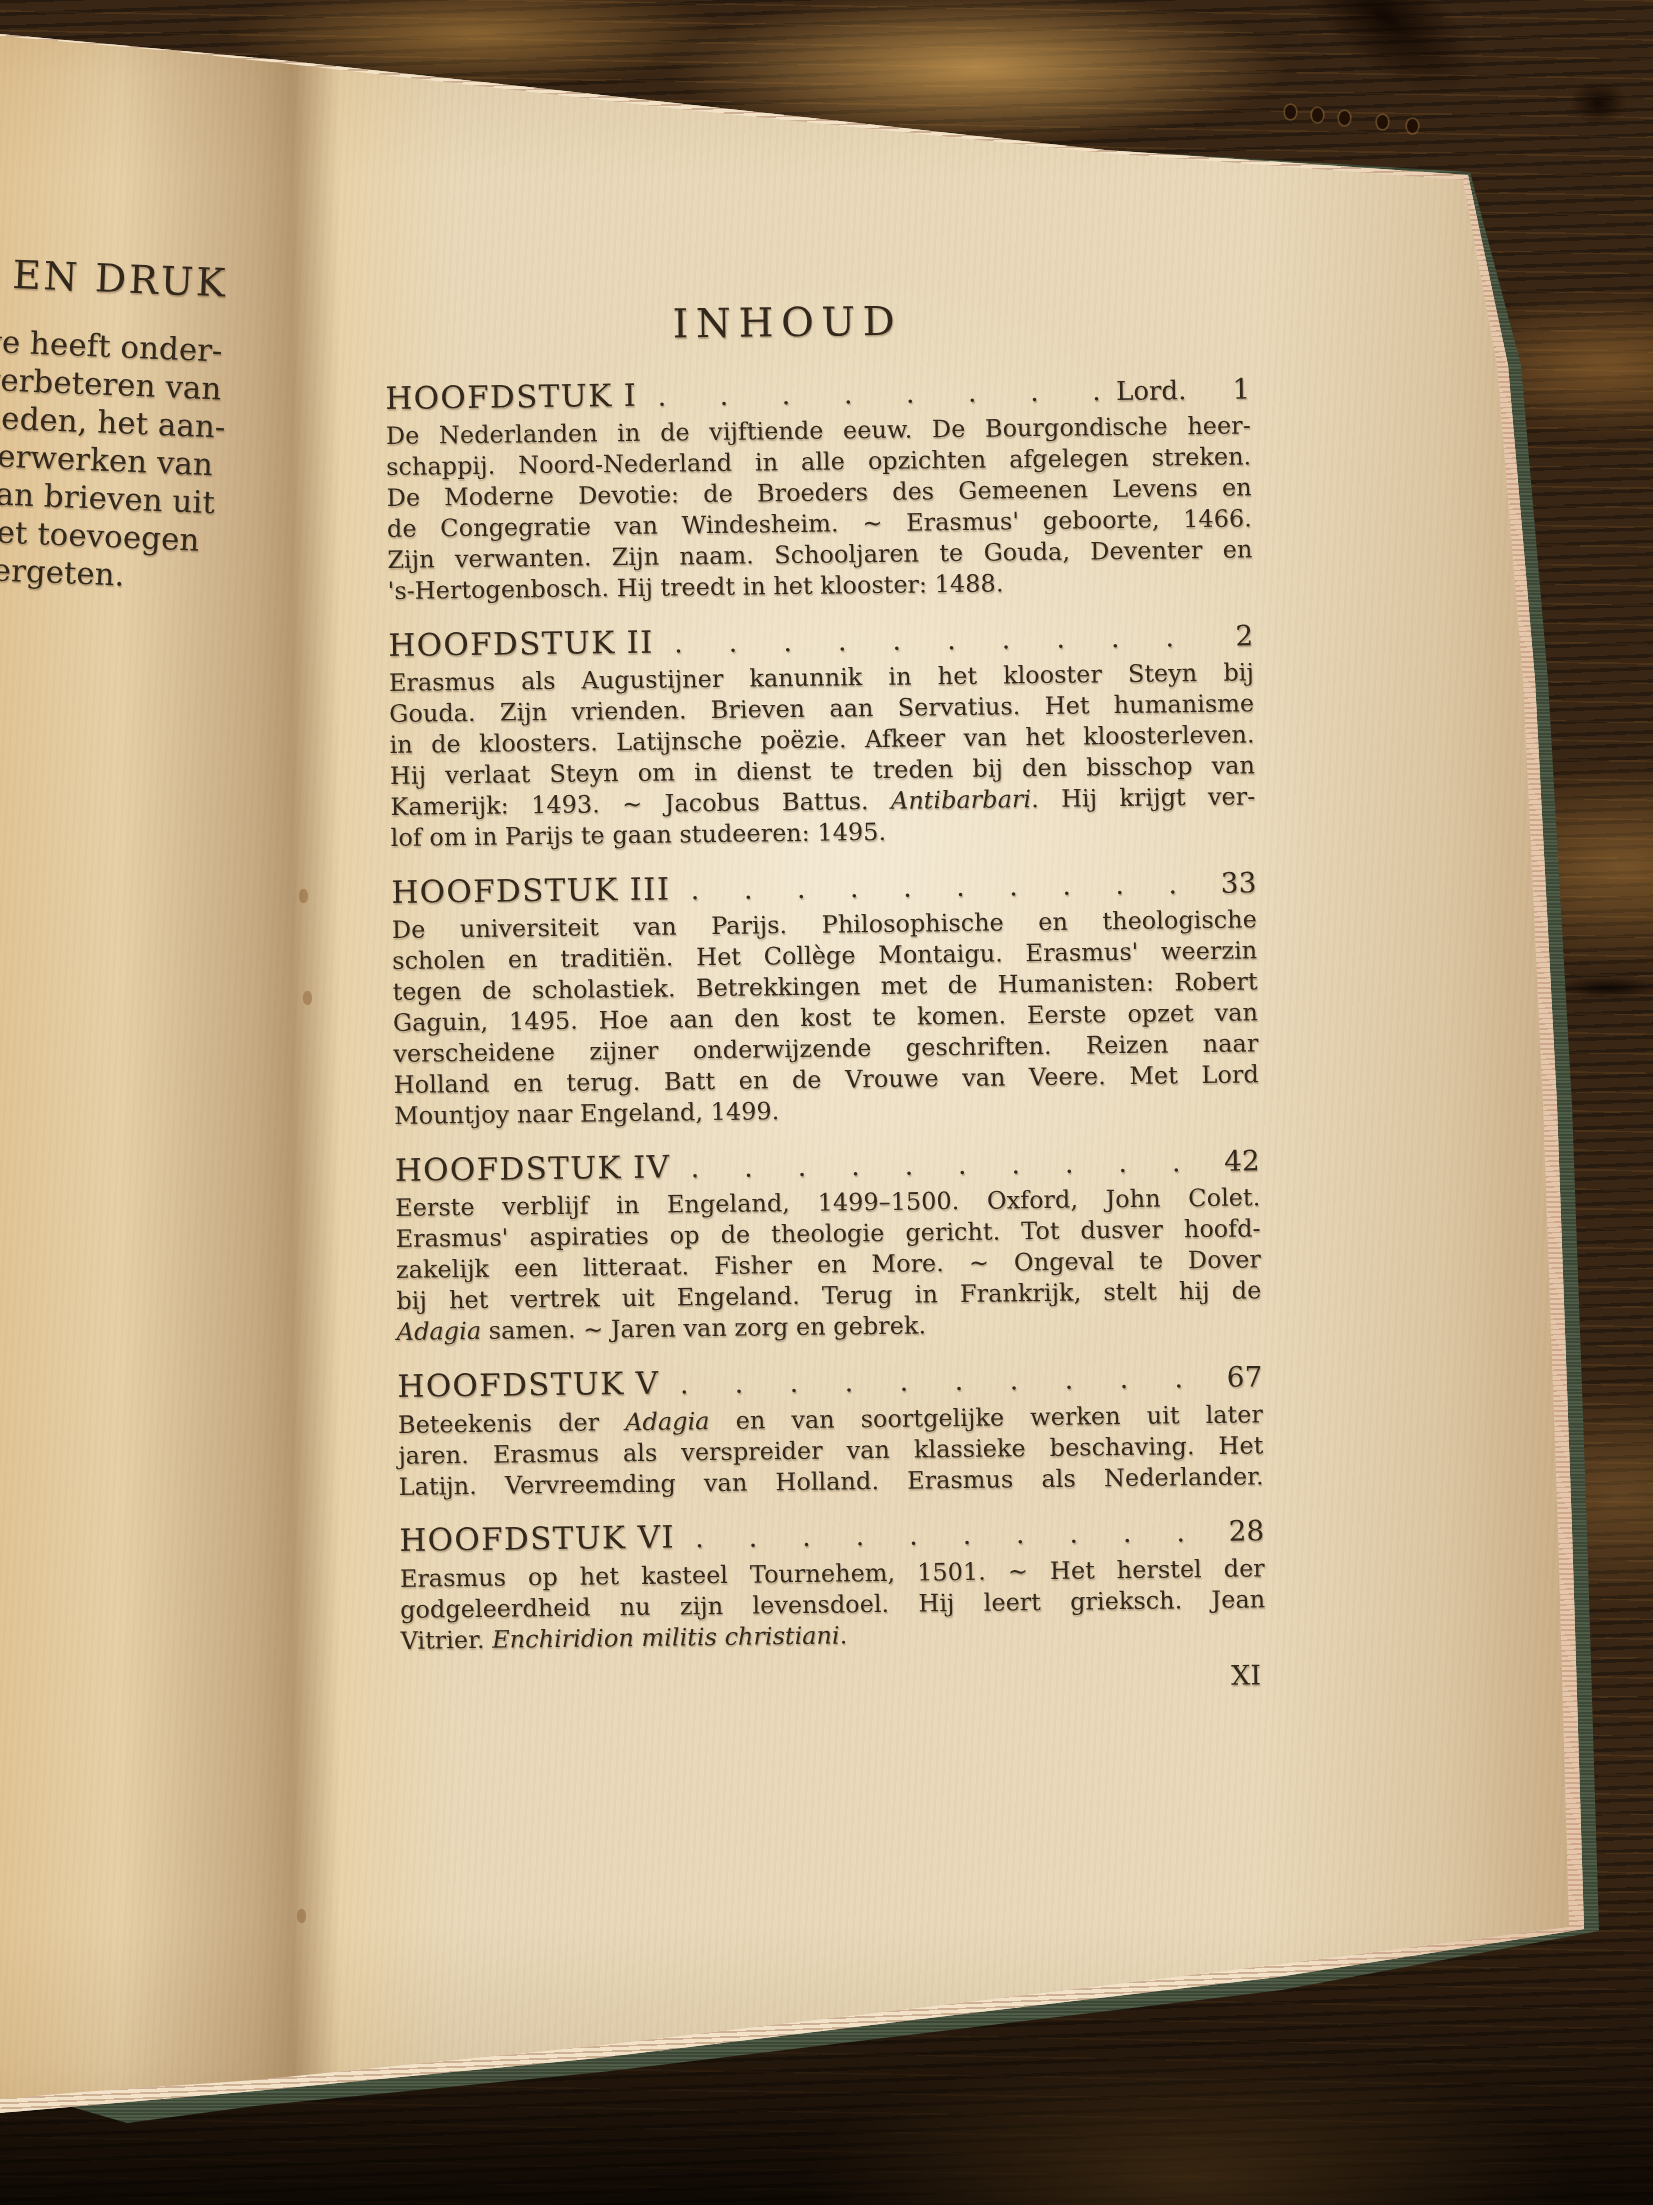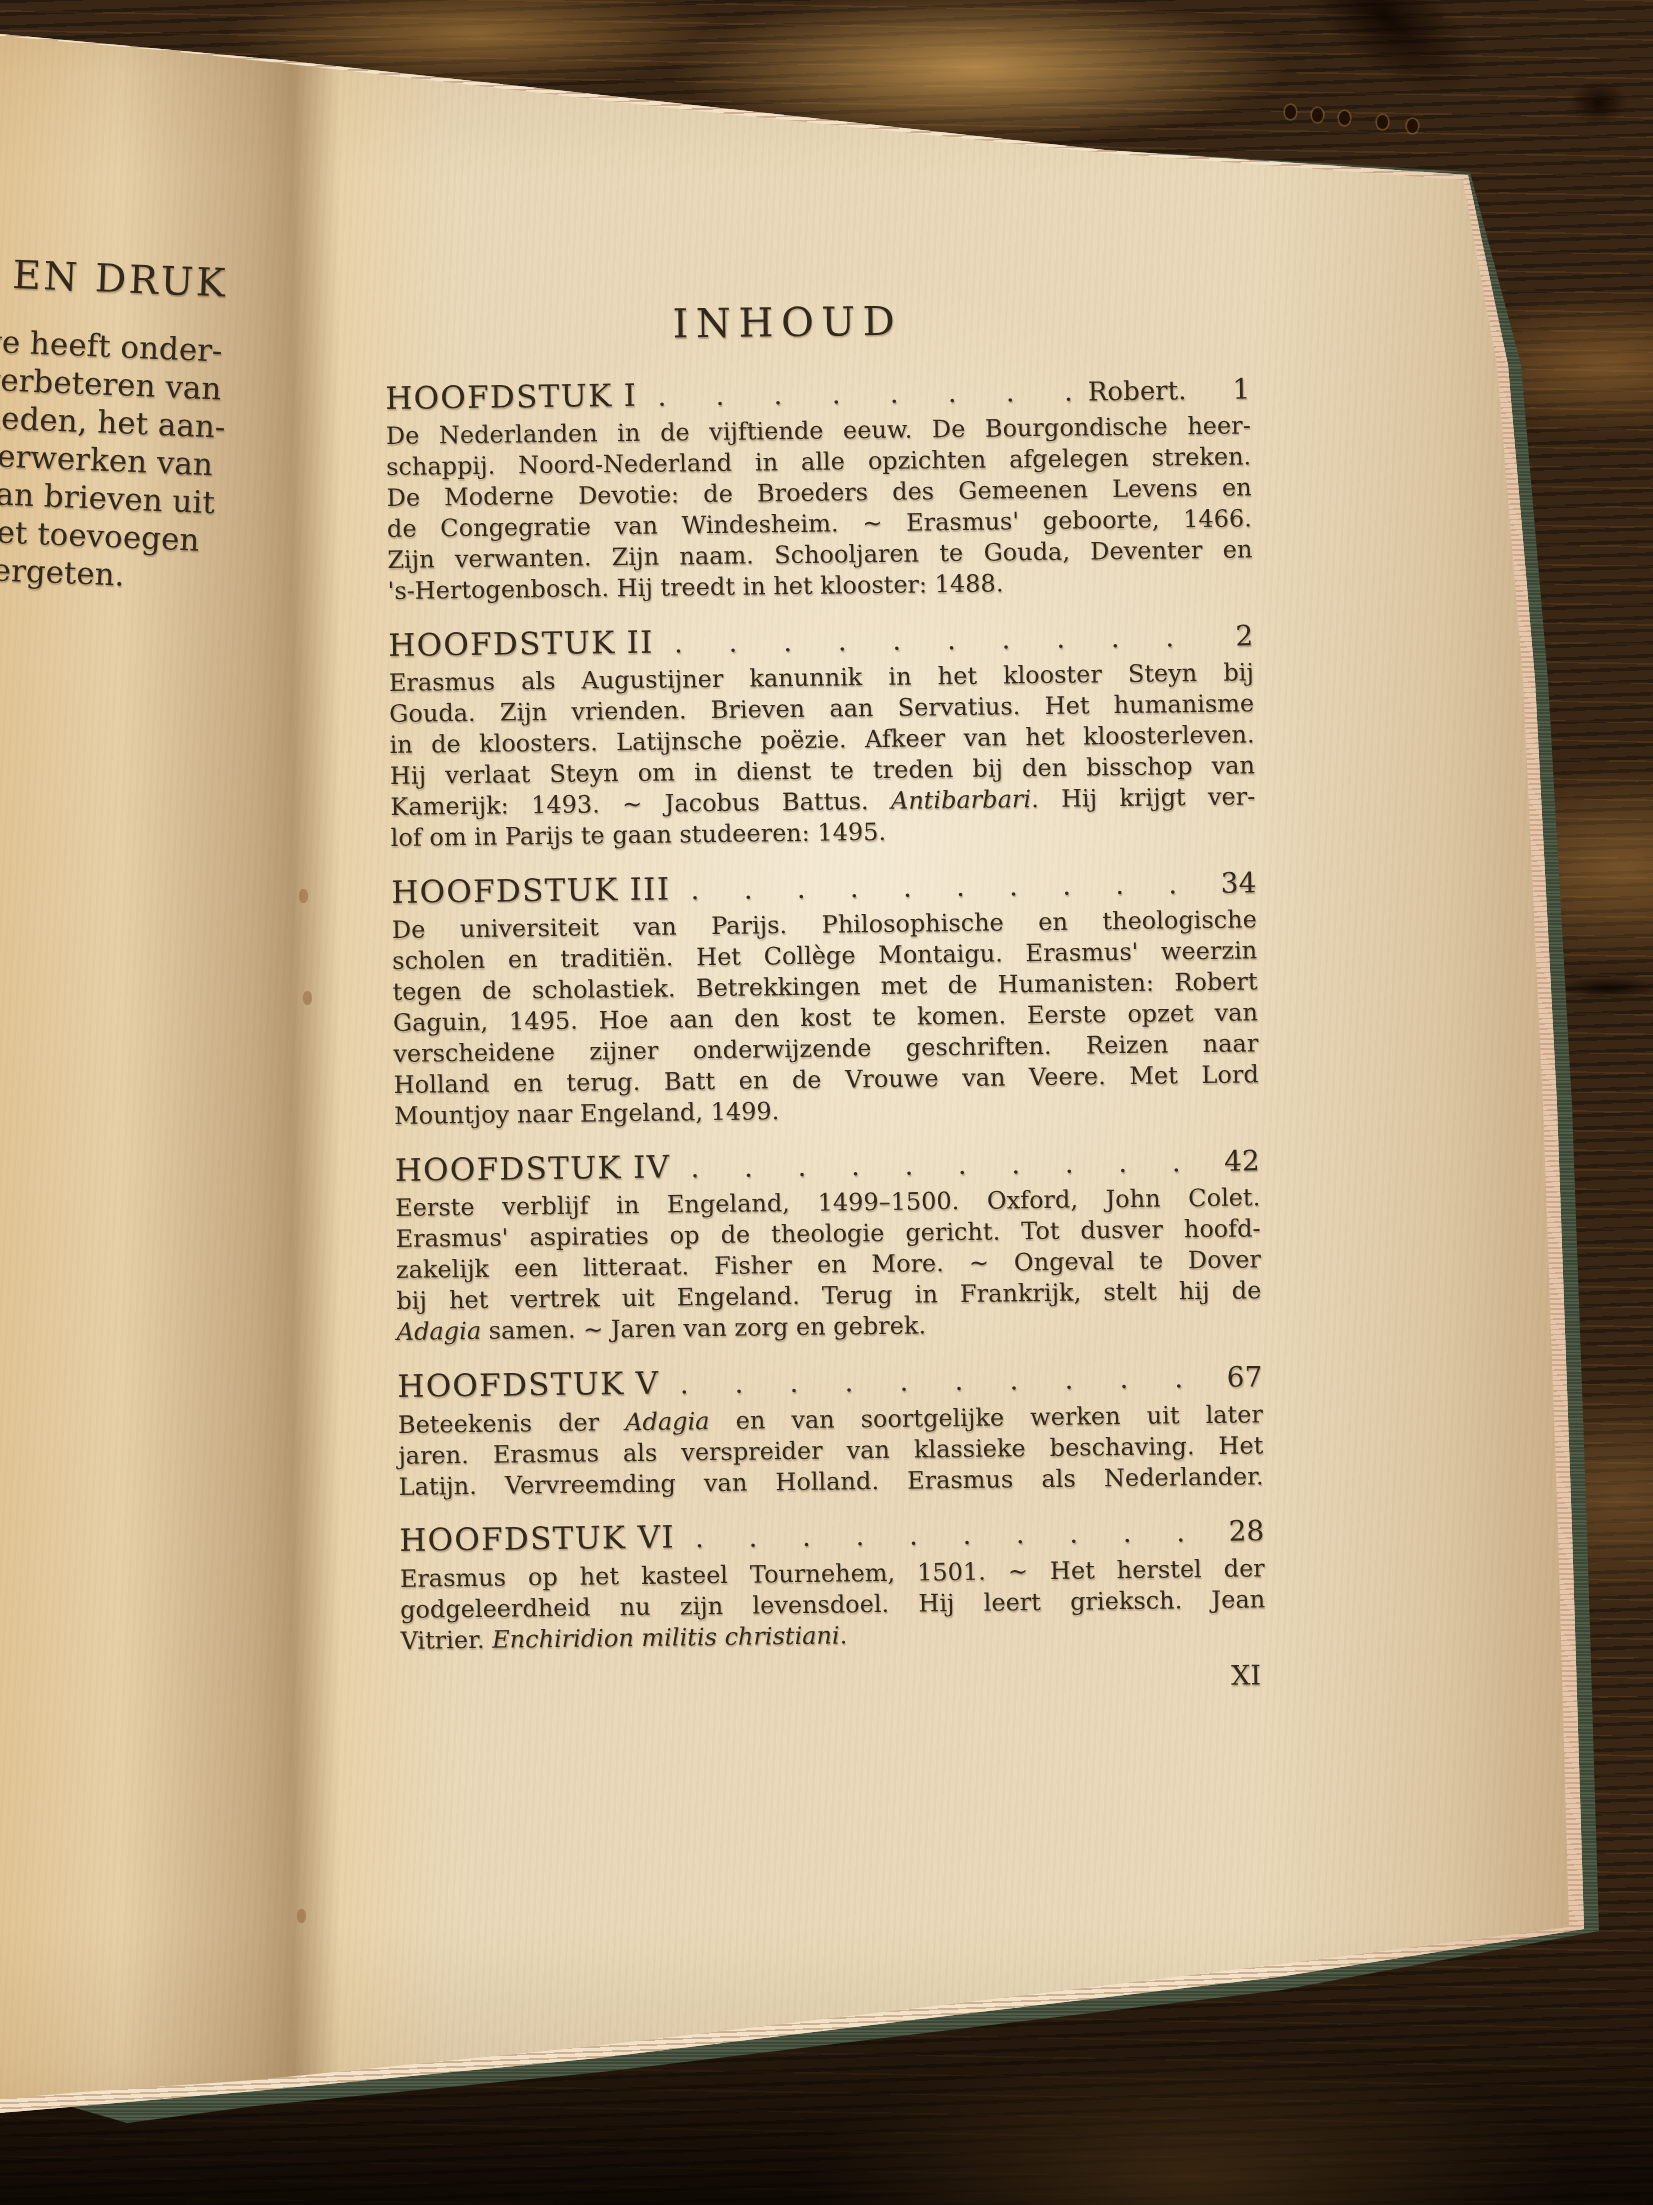--- a/index.html
+++ b/index.html
@@ -120,21 +120,21 @@
       </div>
   </div>
 
   <div class="toc">
     <div class="toc-title">INHOUD</div>
 
     <div class="chapter">
       <div class="ch-head">
         <span class="ch-title">HOOFDSTUK I</span>
         <span class="ch-dots">. . . . . . . .</span>
-        <span class="ch-pagelabel">Robert.</span>
+        <span class="ch-pagelabel">Lord.</span>
         <span class="ch-page">1</span>
       </div>
       <div class="ch-body">
           <div class="tline just"><span>De Nederlanden in de vijftiende eeuw. De Bourgondische heer-</span></div>
           <div class="tline just"><span>schappij. Noord-Nederland in alle opzichten afgelegen streken.</span></div>
           <div class="tline just"><span>De Moderne Devotie: de Broeders des Gemeenen Levens en</span></div>
           <div class="tline just"><span>de Congegratie van Windesheim. ~ Erasmus' geboorte, 1466.</span></div>
           <div class="tline just"><span>Zijn verwanten. Zijn naam. Schooljaren te Gouda, Deventer en</span></div>
           <div class="tline"><span>'s-Hertogenbosch. Hij treedt in het klooster: 1488.</span></div>
         </div>
@@ -155,21 +155,21 @@
           <div class="tline just"><span>Kamerijk: 1493. ~ Jacobus Battus. </span><span class="it">Antibarbari</span><span>. Hij krijgt ver-</span></div>
           <div class="tline"><span>lof om in Parijs te gaan studeeren: 1495.</span></div>
         </div>
     </div>
 
     <div class="chapter">
       <div class="ch-head">
         <span class="ch-title">HOOFDSTUK III</span>
         <span class="ch-dots">. . . . . . . . . .</span>
         <span class="ch-pagelabel"></span>
-        <span class="ch-page">34</span>
+        <span class="ch-page">33</span>
       </div>
       <div class="ch-body">
           <div class="tline just"><span>De universiteit van Parijs. Philosophische en theologische</span></div>
           <div class="tline just"><span>scholen en traditiën. Het Collège Montaigu. Erasmus' weerzin</span></div>
           <div class="tline just"><span>tegen de scholastiek. Betrekkingen met de Humanisten: Robert</span></div>
           <div class="tline just"><span>Gaguin, 1495. Hoe aan den kost te komen. Eerste opzet van</span></div>
           <div class="tline just"><span>verscheidene zijner onderwijzende geschriften. Reizen naar</span></div>
           <div class="tline just"><span>Holland en terug. Batt en de Vrouwe van Veere. Met Lord</span></div>
           <div class="tline"><span>Mountjoy naar Engeland, 1499.</span></div>
         </div>

